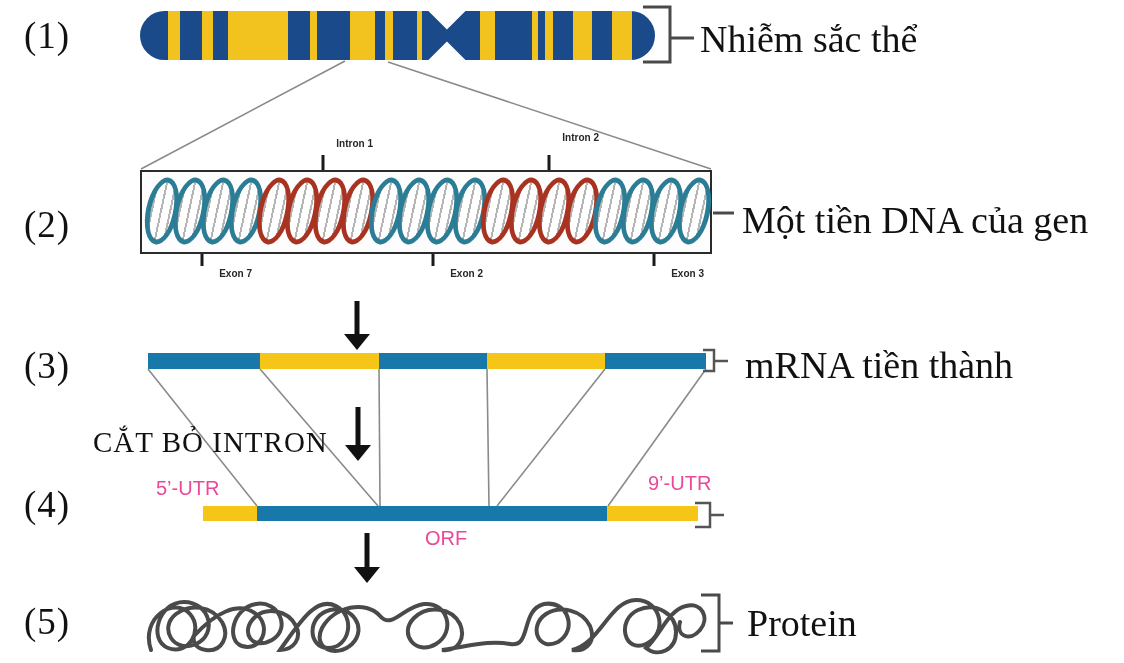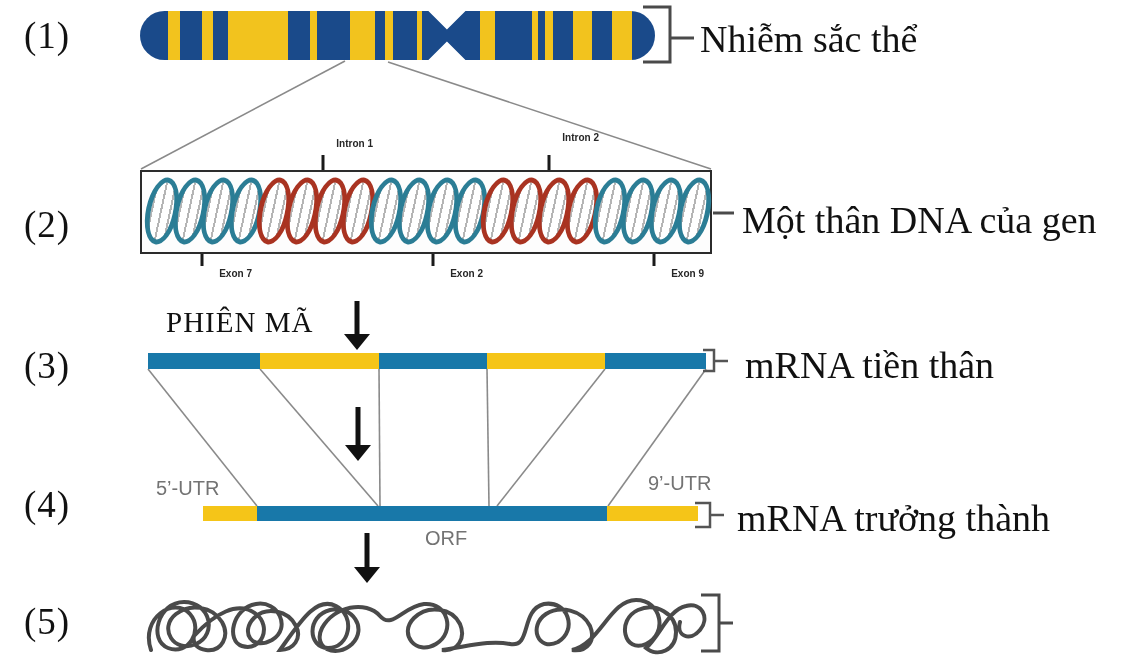--- a/index.html
+++ b/index.html
@@ -47,21 +47,21 @@
   .bar{position:absolute;height:16px;}
   .pre-mrna{left:148px;top:353px;width:558px;
     background:linear-gradient(90deg,
       #1878A9 0 112px,#F5C518 112px 231px,#1878A9 231px 339px,
       #F5C518 339px 457px,#1878A9 457px 558px);}
   .mat-mrna{left:203px;top:506px;width:495px;height:15px;
     background:linear-gradient(90deg,
       #F5C518 0 54px,#1878A9 54px 404px,#F5C518 404px 495px);}
 
   .utr-tag{position:absolute;font-family:"Liberation Sans",sans-serif;
-    font-size:20px;color:#737373;white-space:nowrap;}
+    font-size:20px;color:#ec4899;white-space:nowrap;}
 
   
   .process{position:absolute;font-size:29px;white-space:nowrap;letter-spacing:1px;}
 </style>
 </head>
 <body>
 
 <div class="canvas">
 
   <svg class="overlay" viewBox="0 0 1124 663" xmlns="http://www.w3.org/2000/svg">
@@ -156,31 +156,31 @@
   <div class="coil red" style="left:566px"></div>
   <div class="coil teal" style="left:594px"></div>
   <div class="coil teal" style="left:622px"></div>
   <div class="coil teal" style="left:650px"></div>
   <div class="coil teal" style="left:678px"></div>
 
   <div class="gene-tag" style="left:273px;top:138px">Intron 1</div>
   <div class="gene-tag" style="left:499px;top:132px">Intron 2</div>
   <div class="gene-tag" style="left:152px;top:268px">Exon 7</div>
   <div class="gene-tag" style="left:383px;top:268px">Exon 2</div>
-  <div class="gene-tag" style="left:604px;top:268px">Exon 9</div>
+  <div class="gene-tag" style="left:604px;top:268px">Exon 3</div>
 
-  <div class="side-label" style="left:742px;top:198px">Một thân DNA của gen</div>
+  <div class="side-label" style="left:742px;top:198px">Một tiền DNA của gen</div>
 
-  <div class="process" style="left:166px;top:306px">PHIÊN MÃ</div>
 
   <div class="bar pre-mrna"></div>
-  <div class="side-label" style="left:745px;top:343px">mRNA tiền thân</div>
+  <div class="side-label" style="left:745px;top:343px">mRNA tiền thành</div>
 
+  <div class="process" style="left:93px;top:426px">CẮT BỎ INTRON</div>
 
   <div class="utr-tag" style="left:156px;top:477px">5’-UTR</div>
   <div class="utr-tag" style="left:648px;top:472px">9’-UTR</div>
   <div class="bar mat-mrna"></div>
   <div class="utr-tag" style="left:425px;top:527px">ORF</div>
-  <div class="side-label" style="left:737px;top:496px">mRNA trưởng thành</div>
 
 
+  <div class="side-label" style="left:747px;top:601px">Protein</div>
 
 </div>
 
 </body></html>

